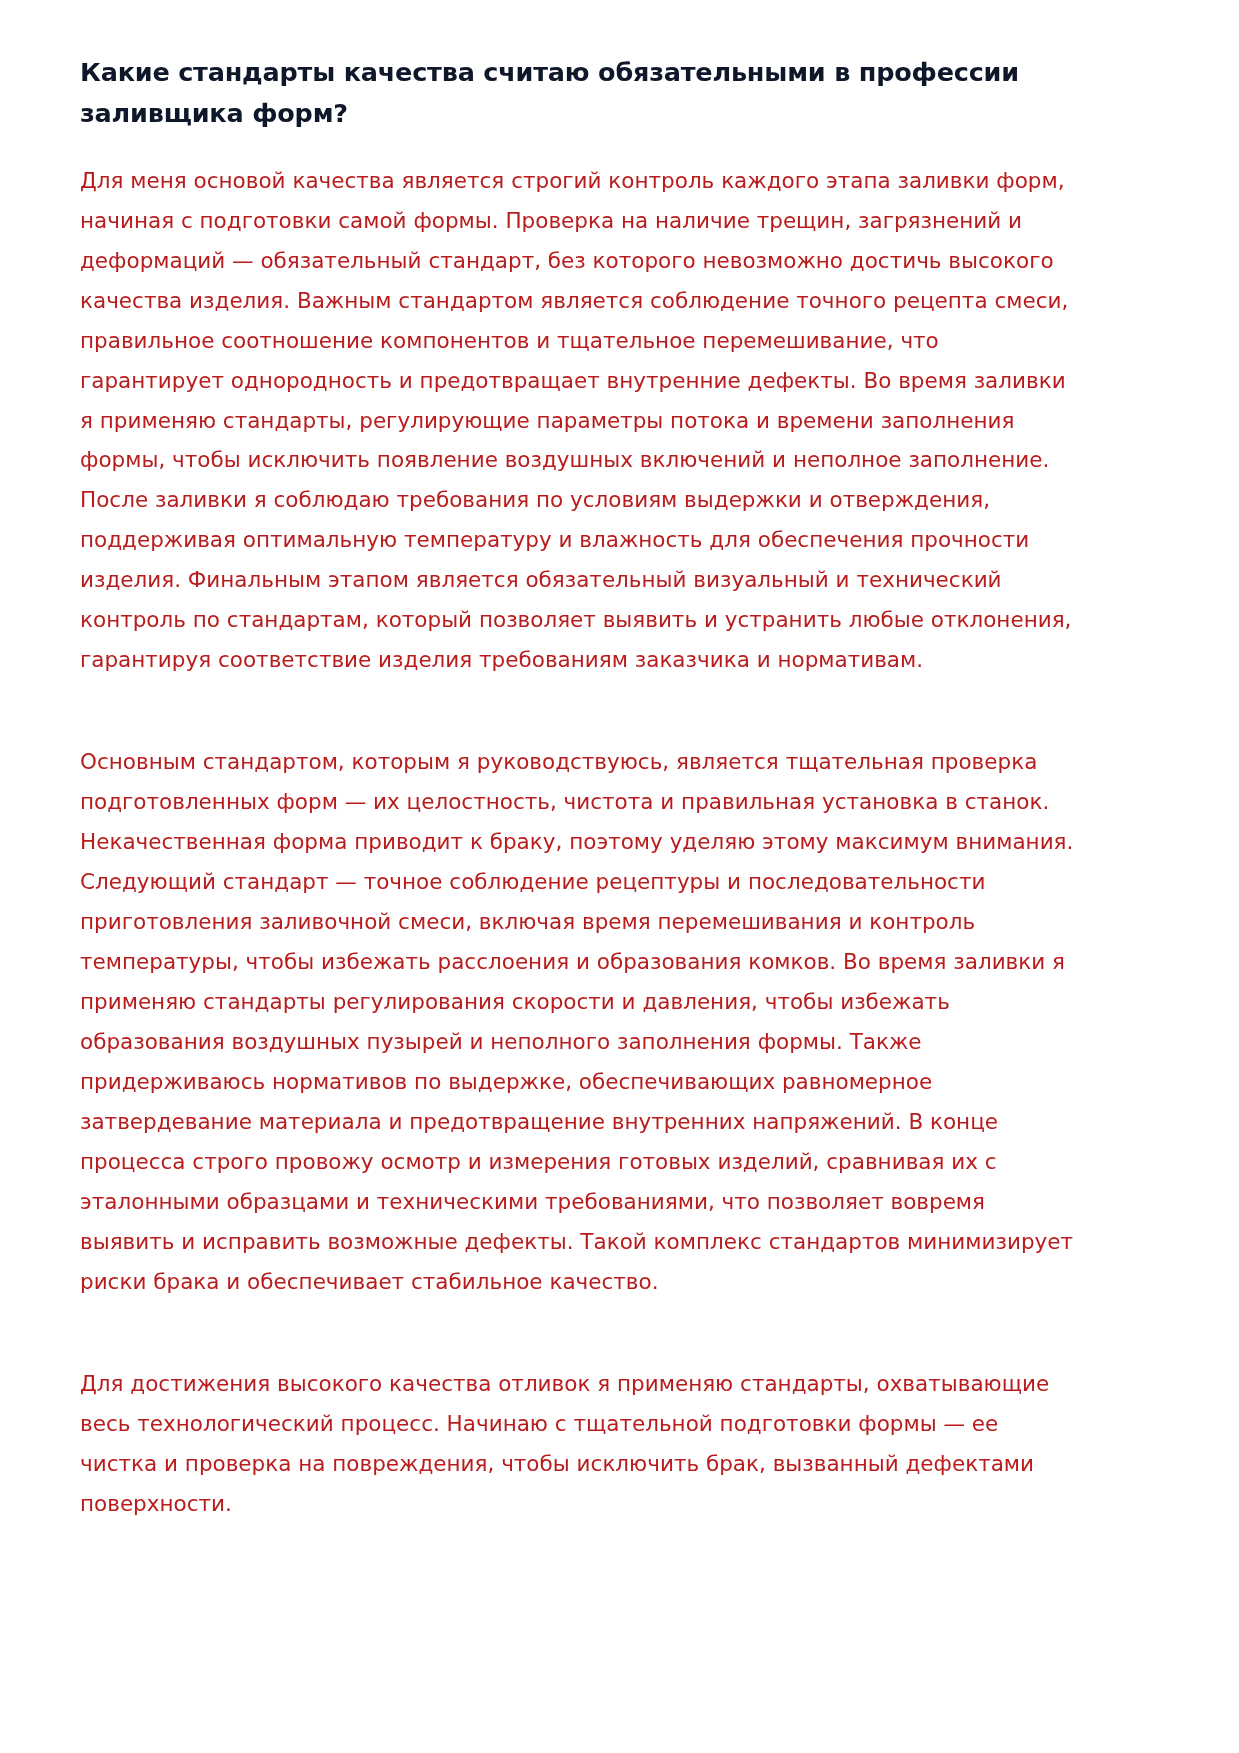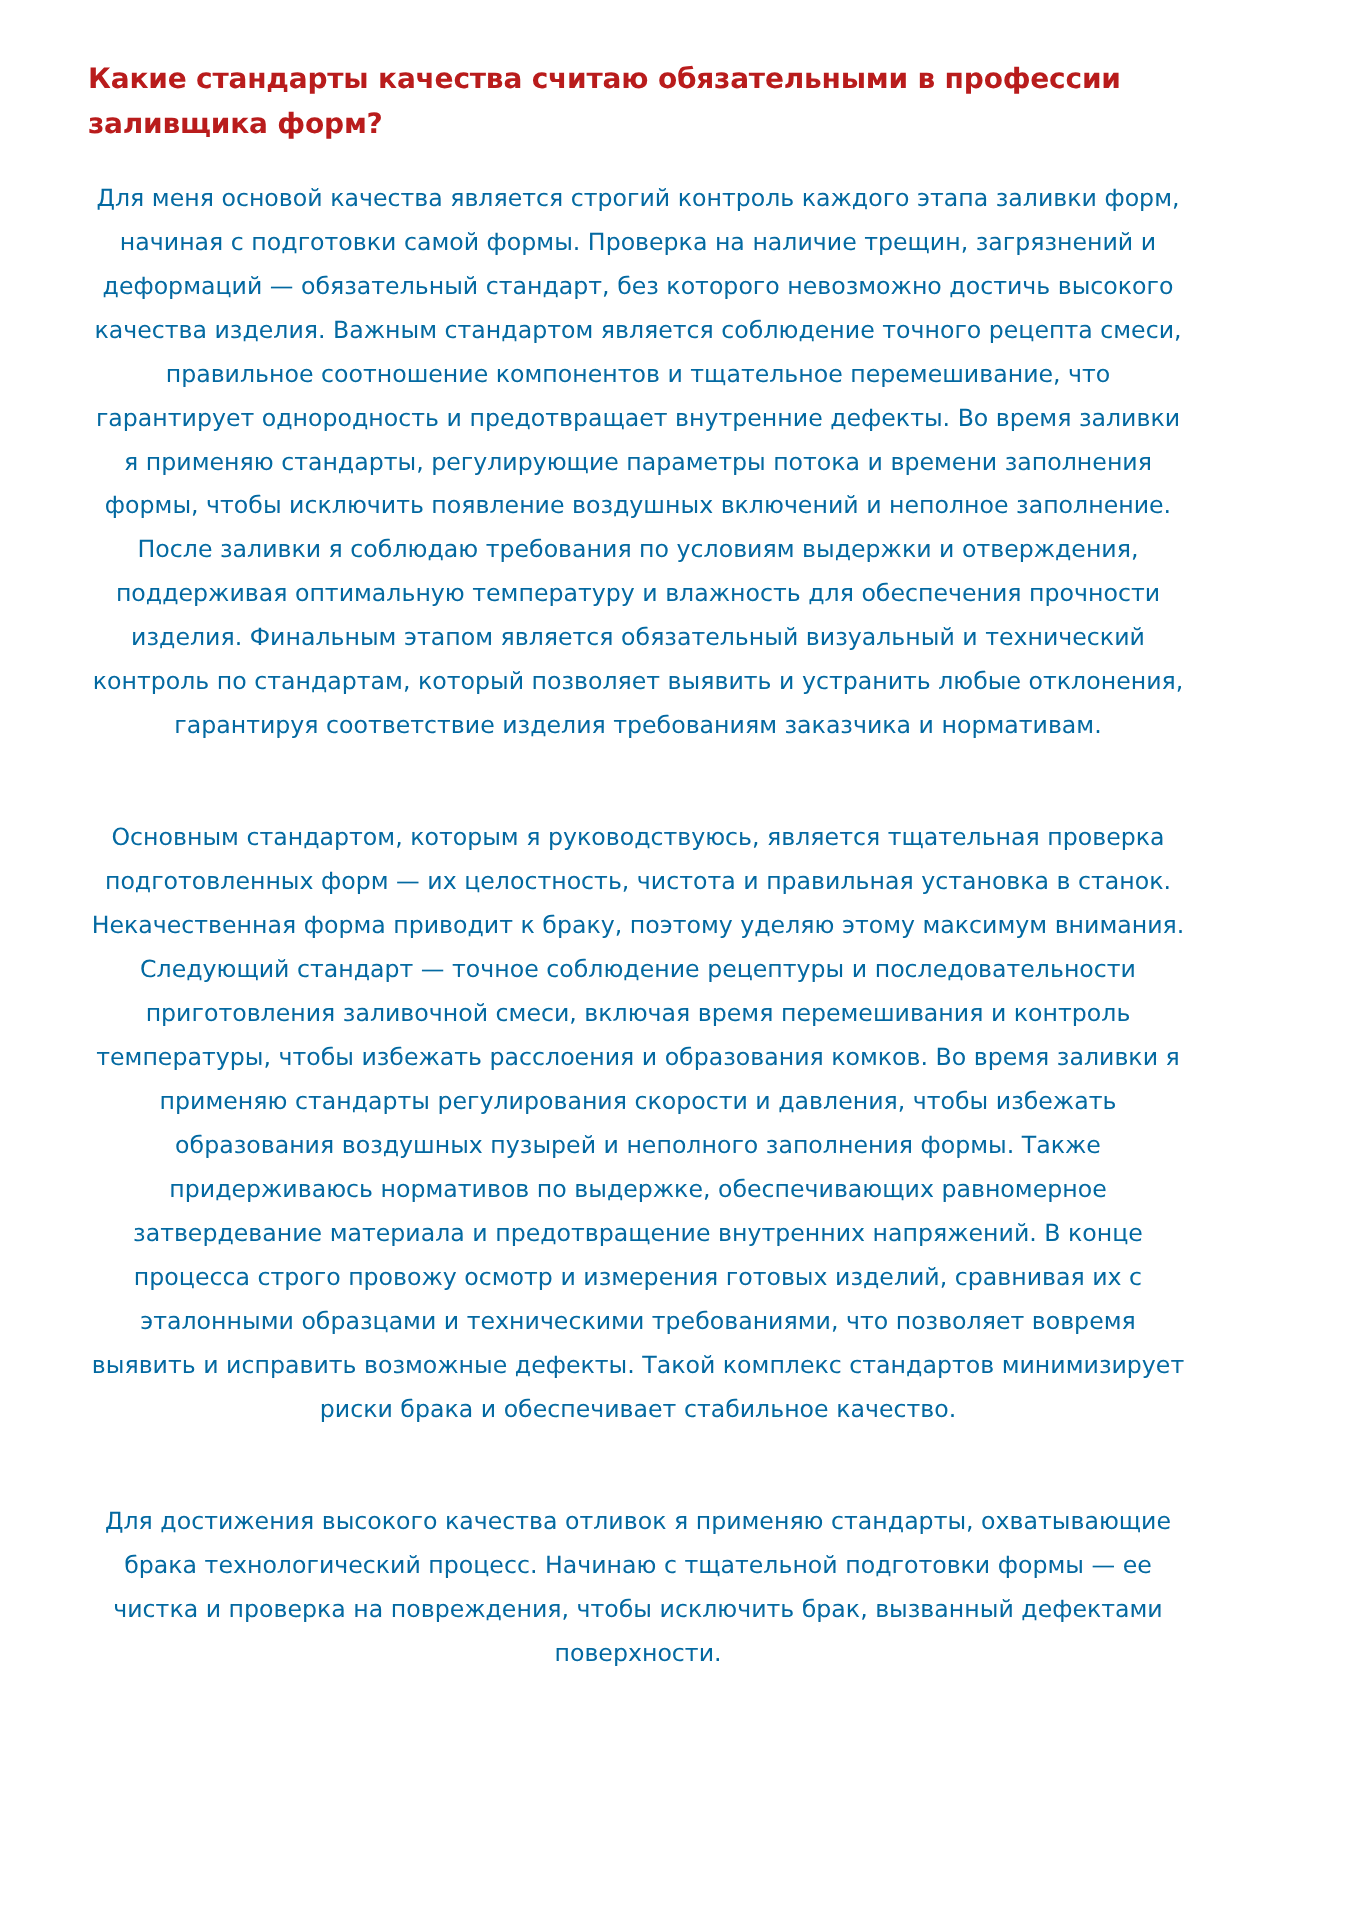--- a/index.html
+++ b/index.html
@@ -23,33 +23,33 @@
   }
   .qa-block {
     margin: 0 0 18px 0;
   }
   h2.question {
     font-family: "DejaVu Sans", sans-serif;
     font-size: 25.5px;
     line-height: 1.62;
     font-weight: 700;
     letter-spacing: -0.2px;
-    color: #b91c1c;
+    color: #0f172a;
     margin: 0 0 26px 0;
     max-width: 950px;
   }
   p.answer {
     font-family: "DejaVu Sans", sans-serif;
     font-size: 21.5px;
     line-height: 1.86;
     font-weight: 400;
-    color: #0369a1;
+    color: #b91c1c;
     margin: 0;
     max-width: 1000px;
-    text-align: center;
+    text-align: left;
   }
   .spacer-lg {
     height: 44px;
   }
 </style>
 </head>
 <body>
 
 <div class="page">
 
@@ -60,16 +60,16 @@
 
   <div class="spacer-lg"></div>
 
   <section class="qa-block">
     <p class="answer">Основным стандартом, которым я руководствуюсь, является тщательная проверка подготовленных форм — их целостность, чистота и правильная установка в станок. Некачественная форма приводит к браку, поэтому уделяю этому максимум внимания. Следующий стандарт — точное соблюдение рецептуры и последовательности приготовления заливочной смеси, включая время перемешивания и контроль температуры, чтобы избежать расслоения и образования комков. Во время заливки я применяю стандарты регулирования скорости и давления, чтобы избежать образования воздушных пузырей и неполного заполнения формы. Также придерживаюсь нормативов по выдержке, обеспечивающих равномерное затвердевание материала и предотвращение внутренних напряжений. В конце процесса строго провожу осмотр и измерения готовых изделий, сравнивая их с эталонными образцами и техническими требованиями, что позволяет вовремя выявить и исправить возможные дефекты. Такой комплекс стандартов минимизирует риски брака и обеспечивает стабильное качество.</p>
   </section>
 
   <div class="spacer-lg"></div>
 
   <section class="qa-block">
-    <p class="answer">Для достижения высокого качества отливок я применяю стандарты, охватывающие брака технологический процесс. Начинаю с тщательной подготовки формы — ее чистка и проверка на повреждения, чтобы исключить брак, вызванный дефектами поверхности.</p>
+    <p class="answer">Для достижения высокого качества отливок я применяю стандарты, охватывающие весь технологический процесс. Начинаю с тщательной подготовки формы — ее чистка и проверка на повреждения, чтобы исключить брак, вызванный дефектами поверхности.</p>
   </section>
 
 </div>
 
 </body></html>

